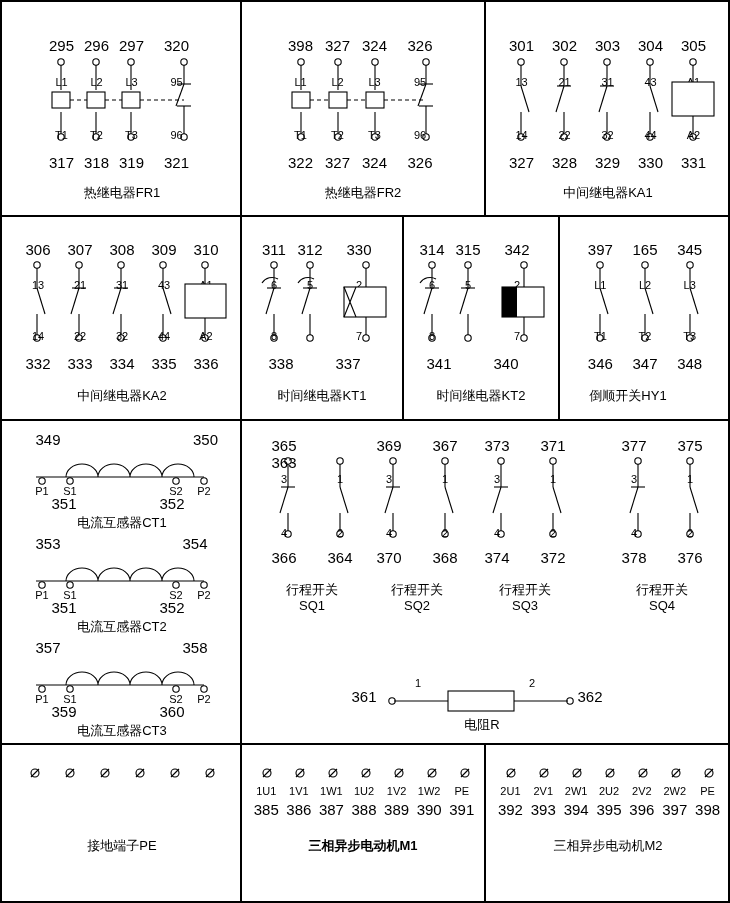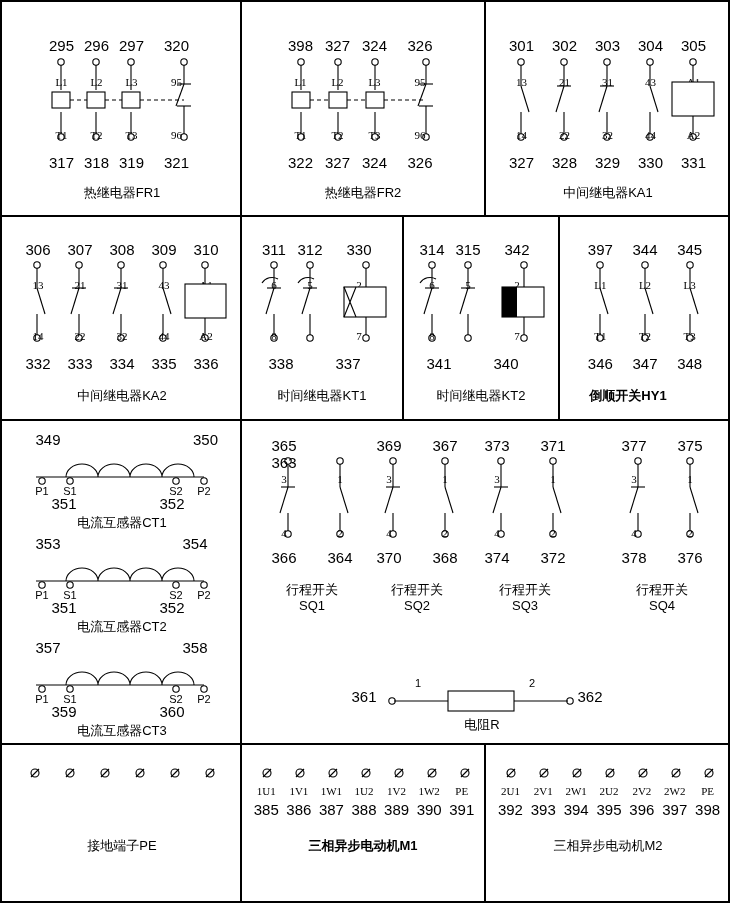--- a/index.html
+++ b/index.html
@@ -10,21 +10,21 @@
   }
   .cell{position:absolute;box-sizing:border-box;}
   .vline{position:absolute;background:#000;width:1.5px;}
   .hline{position:absolute;background:#000;height:1.5px;}
   .num{font-size:15px;letter-spacing:0px;text-align:center;white-space:nowrap;}
   .smnum{font-size:11px;text-align:center;white-space:nowrap;}
   .cap{font-size:13px;text-align:center;white-space:nowrap;}
   .cap2{font-size:13px;text-align:center;white-space:nowrap;line-height:15px;}
   .numrow{display:flex;justify-content:center;gap:0px;}
   .numrow .n{font-size:15px;text-align:center;}
-  .smrow{display:flex;justify-content:center;font-family:Liberation Serif, serif;}
+  .smrow{display:flex;justify-content:center;}
   .smrow .s{font-size:11px;text-align:center;}
   svg{display:block;overflow:visible;}
   .stk{stroke:#000;stroke-width:1.1;fill:none;}
   .dash{stroke:#000;stroke-width:1.1;fill:none;stroke-dasharray:4 3;}
   .fillblk{fill:#000;}
   .wh{fill:#fff;stroke:#000;stroke-width:1.1;}
 </style>
 </head>
 <body>
 
@@ -345,21 +345,21 @@
     <div class="numrow" style="position:absolute;left:10px;top:138px;width:134px;">
       <div class="n" style="width:50px;">341</div>
       <div class="n" style="width:84px;">340</div>
     </div>
     <div class="cap" style="position:absolute;left:0;top:170px;width:154px;">时间继电器KT2</div>
   </div>
 
   <div class="cell" style="left:558px;top:215px;width:170px;height:202px;">
     <div class="numrow" style="position:absolute;left:18px;top:24px;width:134px;">
       <div class="n" style="width:45px;">397</div>
-      <div class="n" style="width:45px;">344</div>
+      <div class="n" style="width:45px;">165</div>
       <div class="n" style="width:45px;">345</div>
     </div>
     <div class="smrow" style="position:absolute;left:18px;top:62px;width:134px;">
       <div class="s" style="width:45px;">L1</div>
       <div class="s" style="width:45px;">L2</div>
       <div class="s" style="width:45px;">L3</div>
     </div>
     <svg style="position:absolute;left:18px;top:40px;" width="140" height="88">
       <circle class="stk" cx="22" cy="8" r="3.2"></circle>
         <circle class="stk" cx="67" cy="8" r="3.2"></circle>
@@ -377,21 +377,21 @@
     <div class="smrow" style="position:absolute;left:18px;top:113px;width:134px;">
       <div class="s" style="width:45px;">T1</div>
       <div class="s" style="width:45px;">T2</div>
       <div class="s" style="width:45px;">T3</div>
     </div>
     <div class="numrow" style="position:absolute;left:18px;top:138px;width:134px;">
       <div class="n" style="width:45px;">346</div>
       <div class="n" style="width:45px;">347</div>
       <div class="n" style="width:45px;">348</div>
     </div>
-    <div class="cap" style="position:absolute;left:0;top:170px;width:136px;font-weight:bold;">倒顺开关HY1</div>
+    <div class="cap" style="position:absolute;left:0;top:170px;width:136px;">倒顺开关HY1</div>
   </div>
 
   <div class="cell" style="left:2px;top:419px;width:236px;height:104px;">
     <div class="num" style="position:absolute;left:24px;top:10px;width:40px;">349</div>
     <div class="num" style="position:absolute;left:168px;top:10px;width:46px;text-align:right;">350</div>
     <svg style="position:absolute;left:22px;top:30px;" width="196" height="40">
       <path class="stk" d="M10 26 L178 26"></path>
       <path class="stk" d="M40 26 A 16 13 0 0 1 72 26 A 16 13 0 0 1 104 26 A 16 13 0 0 1 136 26 A 16 13 0 0 1 168 26"></path>
       <circle class="stk" cx="16" cy="30" r="3.2"></circle>
       <circle class="stk" cx="44" cy="30" r="3.2"></circle>

